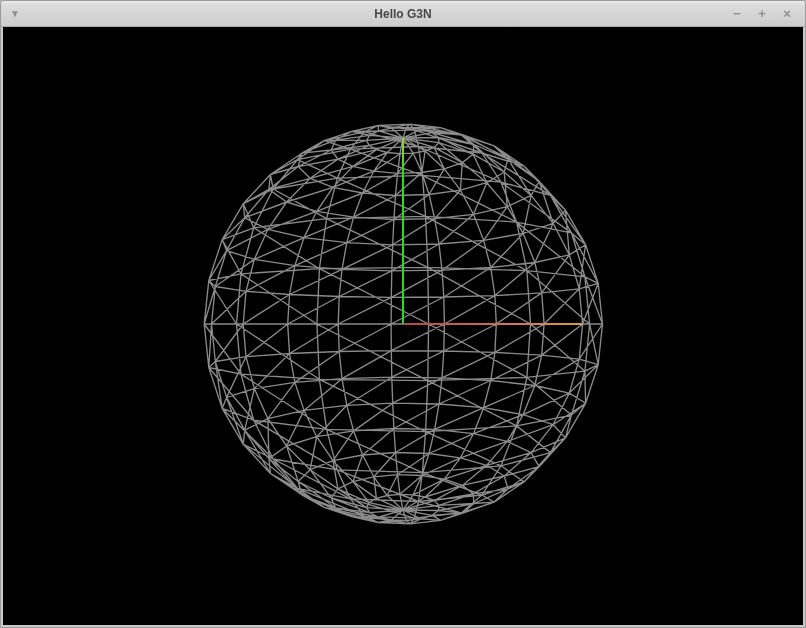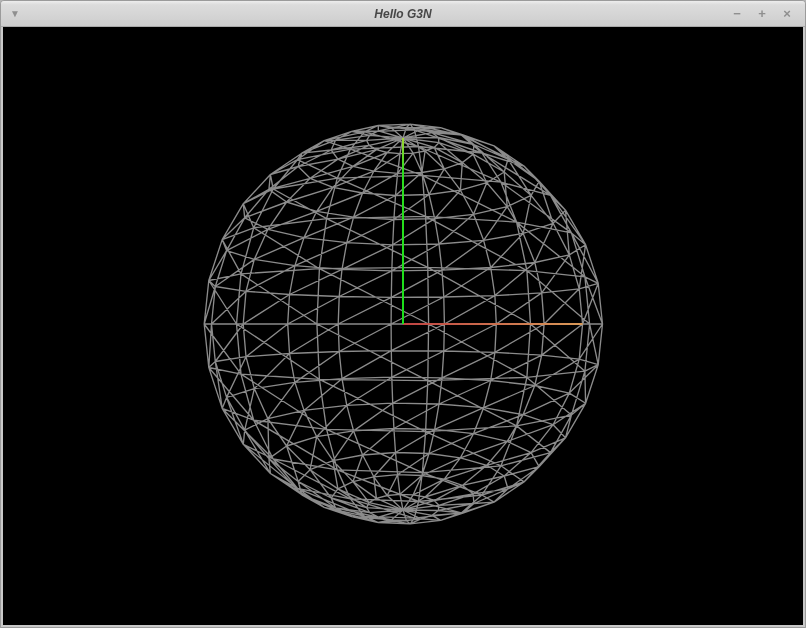--- a/index.html
+++ b/index.html
@@ -30,21 +30,20 @@
     position: absolute; left: 9px; top: 0; bottom: 0;
     display: flex; align-items: center;
     color: #8f8f8f; font-size: 10px;
     cursor: default; user-select: none;
   }
   .title {
     position: absolute; left: 0; right: 0; top: 0; bottom: 0;
     display: flex; align-items: center; justify-content: center;
     font-size: 12px; font-weight: bold; color: #474747;
     pointer-events: none;
-    font-style: italic;
   }
   .controls {
     position: absolute; right: 10px; top: 0; bottom: 0;
     display: flex; align-items: center; gap: 9px; z-index: 2;
   }
   .ctrl {
     width: 16px; height: 16px;
     display: flex; align-items: center; justify-content: center;
     color: #8f8f8f; font-size: 13px; font-weight: bold;
     cursor: default; user-select: none;

